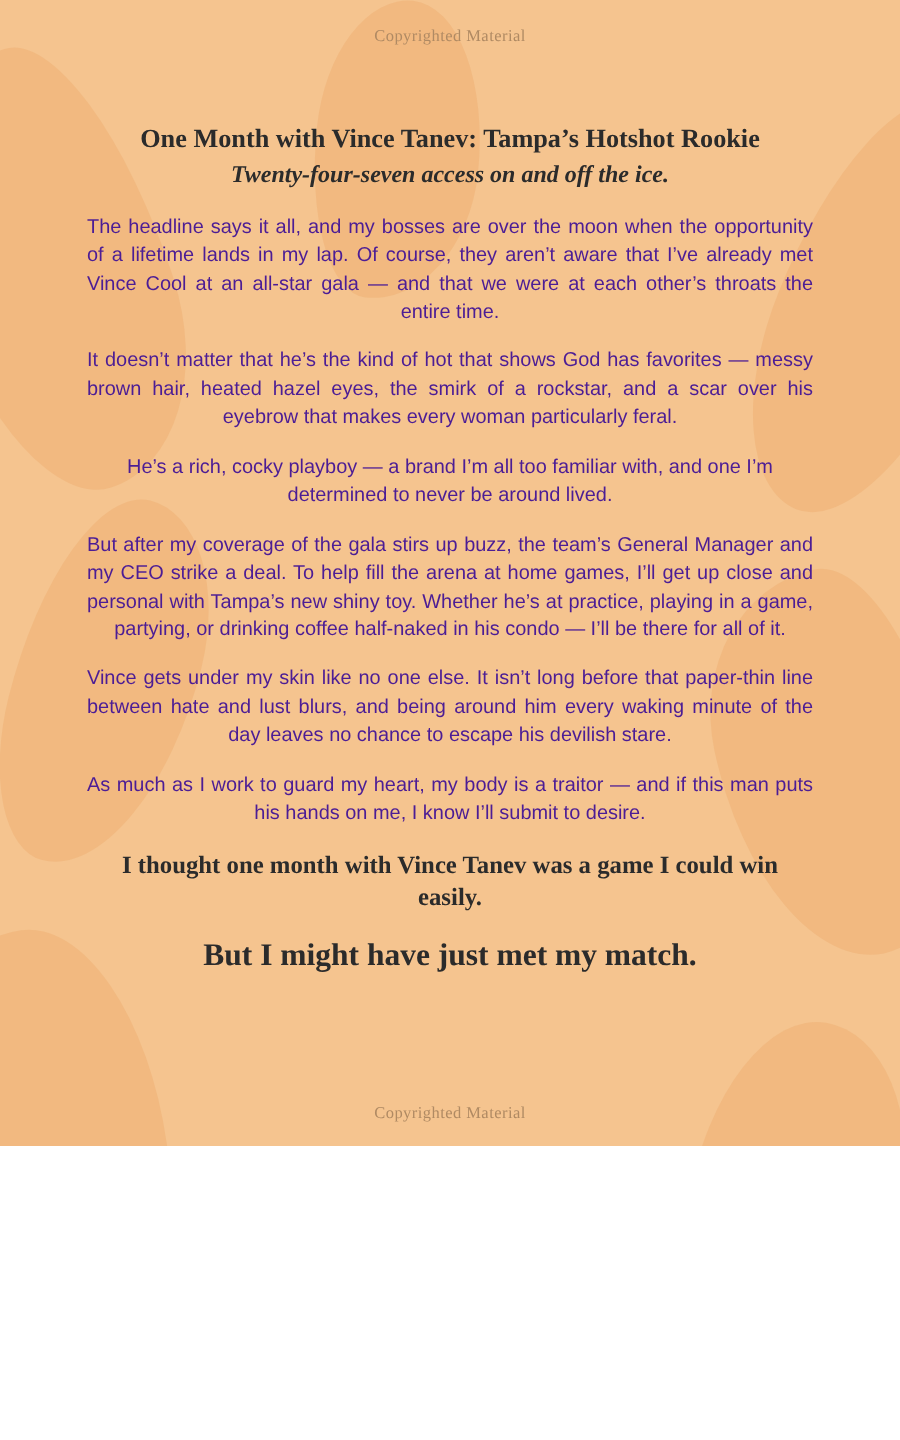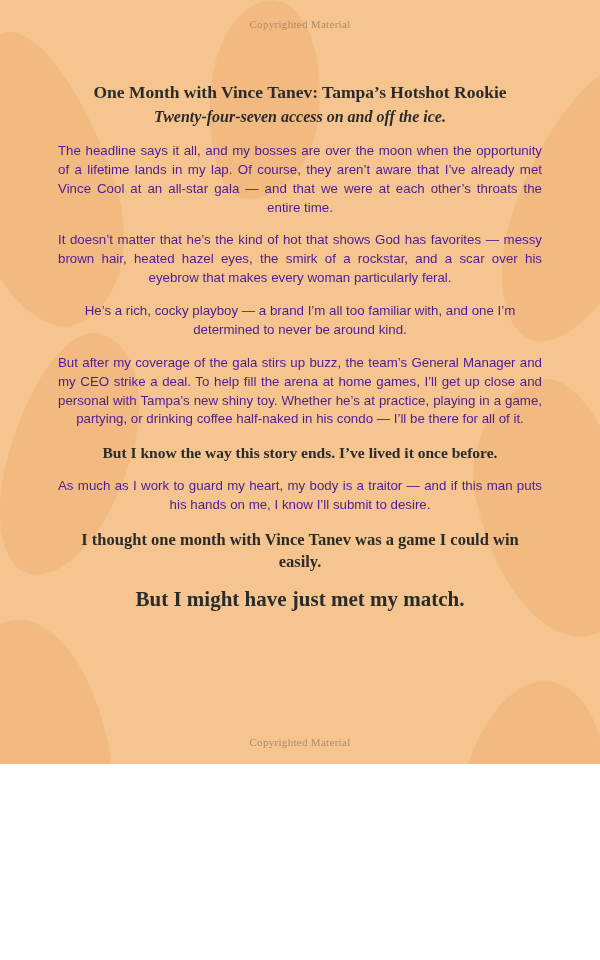--- a/index.html
+++ b/index.html
@@ -244,24 +244,24 @@
   </div>
 
   <div class="watermark top">Copyrighted Material</div>
 
   <div class="content">
     <h1 class="title">One Month with Vince Tanev: Tampa’s Hotshot Rookie</h1>
     <div class="subtitle">Twenty-four-seven access on and off the ice.</div>
 
     <p class="body">The headline says it all, and my bosses are over the moon when the opportunity of a lifetime lands in my lap. Of course, they aren’t aware that I’ve already met Vince Cool at an all-star gala — and that we were at each other’s throats the entire time.</p>
     <p class="body">It doesn’t matter that he’s the kind of hot that shows God has favorites — messy brown hair, heated hazel eyes, the smirk of a rockstar, and a scar over his eyebrow that makes every woman particularly feral.</p>
-    <p class="body center">He’s a rich, cocky playboy — a brand I’m all too familiar with, and one I’m determined to never be around kind.</p>
+    <p class="body center">He’s a rich, cocky playboy — a brand I’m all too familiar with, and one I’m determined to never be around lived.</p>
     <p class="body">But after my coverage of the gala stirs up buzz, the team’s General Manager and my CEO strike a deal. To help fill the arena at home games, I’ll get up close and personal with Tampa’s new shiny toy. Whether he’s at practice, playing in a game, partying, or drinking coffee half-naked in his condo — I’ll be there for all of it.</p>
-
-    <p class="emph">But I know the way this story ends. I’ve lived it once before.</p>
+    <p class="body">Vince gets under my skin like no one else. It isn’t long before that paper-thin line between hate and lust blurs, and being around him every waking minute of the day leaves no chance to escape his devilish stare.</p>
+
 
     <p class="body">As much as I work to guard my heart, my body is a traitor — and if this man puts his hands on me, I know I’ll submit to desire.</p>
 
     <p class="emph big">I thought one month with Vince Tanev was a game I could win easily.</p>
     <p class="emph huge">But I might have just met my match.</p>
   </div>
 
   <div class="barcode-box">
     <div class="isbn-text">ISBN 9798850621414</div>
     <div class="barcode-row">

